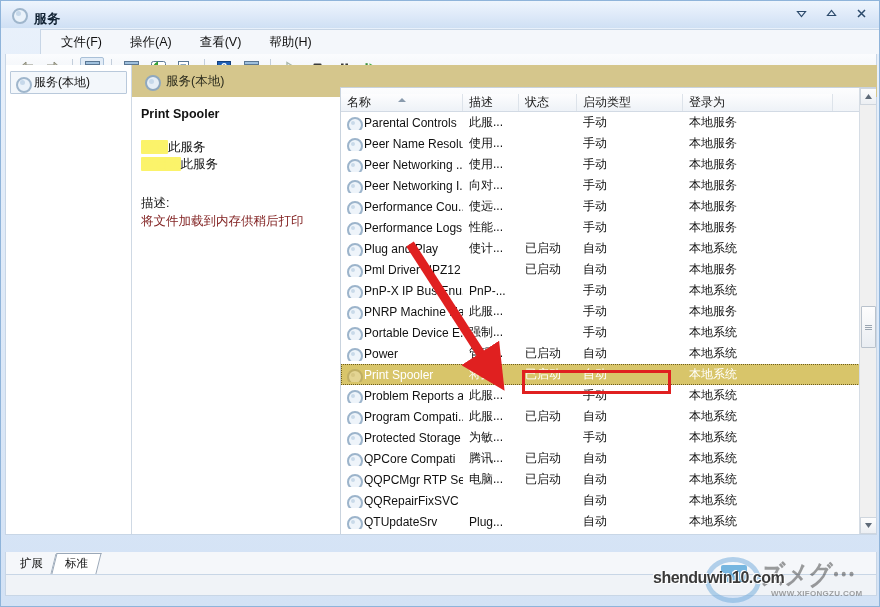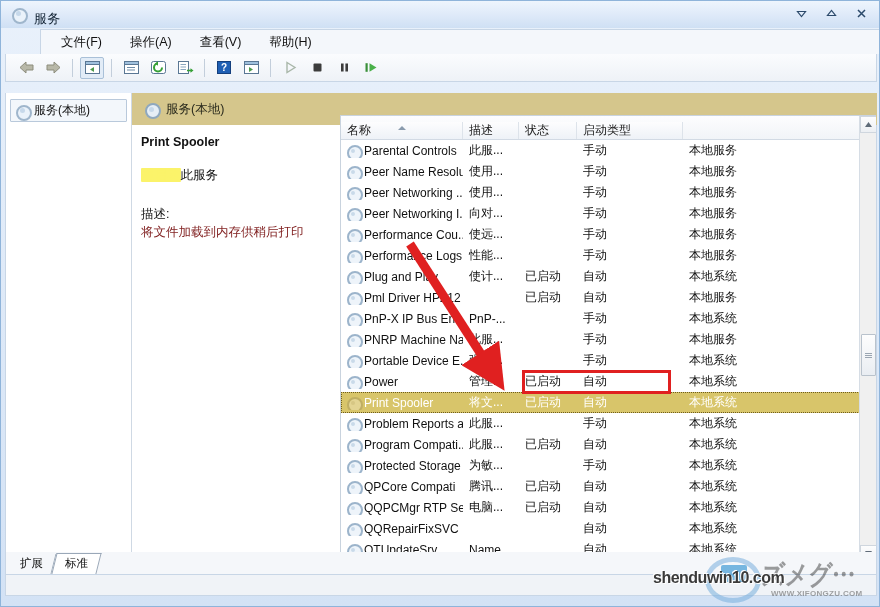--- a/index.html
+++ b/index.html
@@ -35,21 +35,21 @@
   .gear::before {
     content: ""; position: absolute; left: 1px; top: 1px;
     width: 12px; height: 12px; border-radius: 50%;
     border: 2px solid #9fb6cc; background: #eaf2fa;
   }
   .gear::after {
     content: ""; position: absolute; left: 4.5px; top: 4.5px;
     width: 5px; height: 5px; border-radius: 50%; background: #c6d8ea;
   }
   .title-text {
-    font-size: 13px; color: #123; font-weight: 400; letter-spacing: .2px; margin-top: 8px;
+    font-size: 13px; color: #123; font-weight: 700; letter-spacing: .2px; margin-top: 8px;
   }
   .wincontrols {
     position: absolute; right: 6px; top: 2px;
     display: flex; gap: 2px; align-items: center;
   }
   .wbtn {
     width: 28px; height: 20px; display: flex; align-items: center; justify-content: center;
     color: #2c4a6b; font-size: 11px; line-height: 1;
   }
   .wbtn svg { display: block; }
@@ -72,21 +72,21 @@
   }
   .tbtn {
     width: 24px; height: 22px; display: flex; align-items: center; justify-content: center;
     border: 1px solid transparent; border-radius: 2px;
   }
   .tbtn.pressed { border-color: #a9c0d8; background: #e2ecf7; }
   .tsep { width: 1px; height: 18px; background: #c3cedb; margin: 0 4px; }
 
   
   .bodyarea {
-    position: absolute; left: 4px; top: 92px; width: 872px; height: 470px;
+    position: absolute; left: 4px; top: 64px; width: 872px; height: 470px;
     background: #fff; border: 1px solid #c8d6e6; border-top: none;
     display: flex;
   }
   .treepane {
     width: 126px; background: #fff; border-right: 1px solid #cfd9e4;
     padding: 6px 4px 0 4px;
   }
   .treeitem {
     display: flex; align-items: center; gap: 5px;
     font-size: 12px; color: #111; padding: 2px 4px;
@@ -379,33 +379,37 @@
 
       <div class="bandhdr">
         <span class="gear"></span>
         <span class="band-title">服务(本地)</span>
       </div>
 
       <div class="detailpane">
         <div class="svc-name">Print Spooler</div>
         <div class="actionlinks">
           <div class="alink">
+            <span class="hl">停止</span><span>此服务</span>
+          </div>
+          <div class="alink">
             <span class="hl">重启动</span><span>此服务</span>
           </div>
         </div>
         <div class="desc-label">描述:</div>
         <div class="desc-text">将文件加载到内存供稍后打印</div>
       </div>
 
       <div class="listwrap">
         <div class="listhdr">
           <div class="hcell c-name sorted">名称</div>
           <div class="hcell c-desc">描述</div>
           <div class="hcell c-stat">状态</div>
           <div class="hcell c-start">启动类型</div>
+          <div class="hcell c-logon">登录为</div>
           <div class="hcell c-tail"></div>
         </div>
         <div class="rows" id="rows">
             <div class="row">
               <div class="cell c-name name">
                 <span class="minigear"></span>
                 <span>Parental Controls</span>
               </div>
               <div class="cell c-desc">此服...</div>
               <div class="cell c-stat"></div>
@@ -590,21 +594,21 @@
               <div class="cell c-desc"></div>
               <div class="cell c-stat"></div>
               <div class="cell c-start">自动</div>
               <div class="cell c-logon">本地系统</div>
             </div>
             <div class="row">
               <div class="cell c-name name">
                 <span class="minigear"></span>
                 <span>QTUpdateSrv</span>
               </div>
-              <div class="cell c-desc">Name...</div>
+              <div class="cell c-desc">Plug...</div>
               <div class="cell c-stat"></div>
               <div class="cell c-start">自动</div>
               <div class="cell c-logon">本地系统</div>
             </div>
             <div class="row">
               <div class="cell c-stat"></div>
             </div>
           </div>
         <div class="vscroll">
           <div class="vs-btn">

